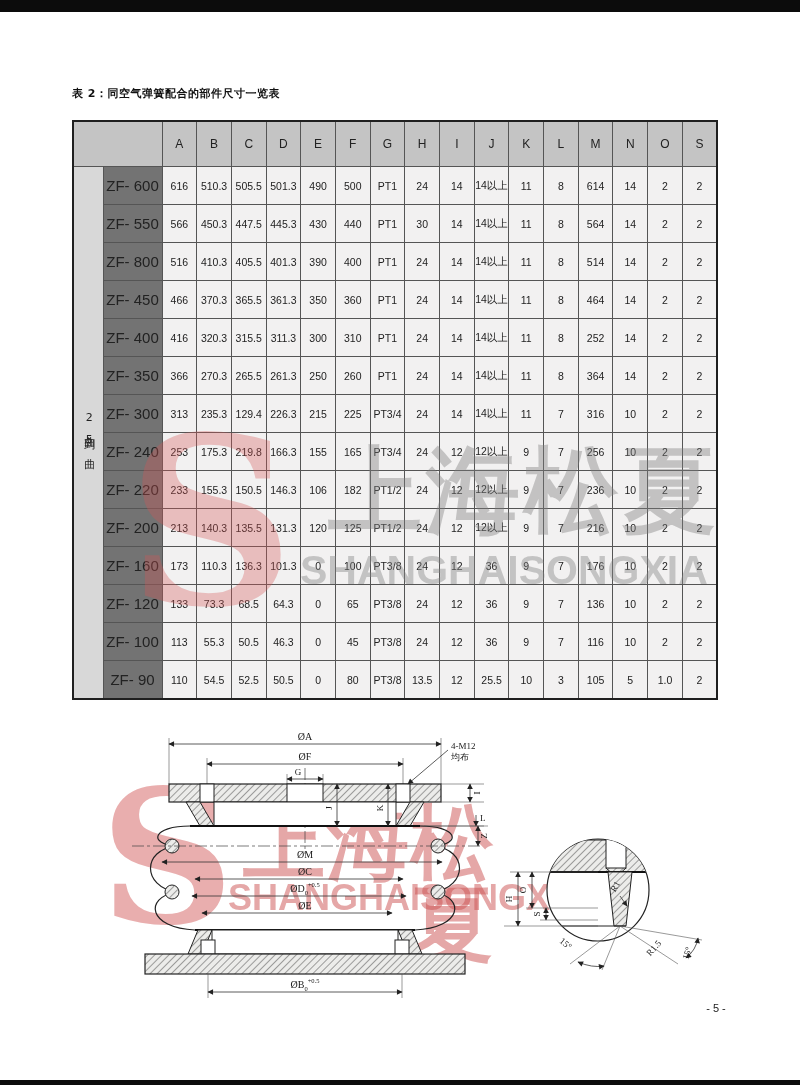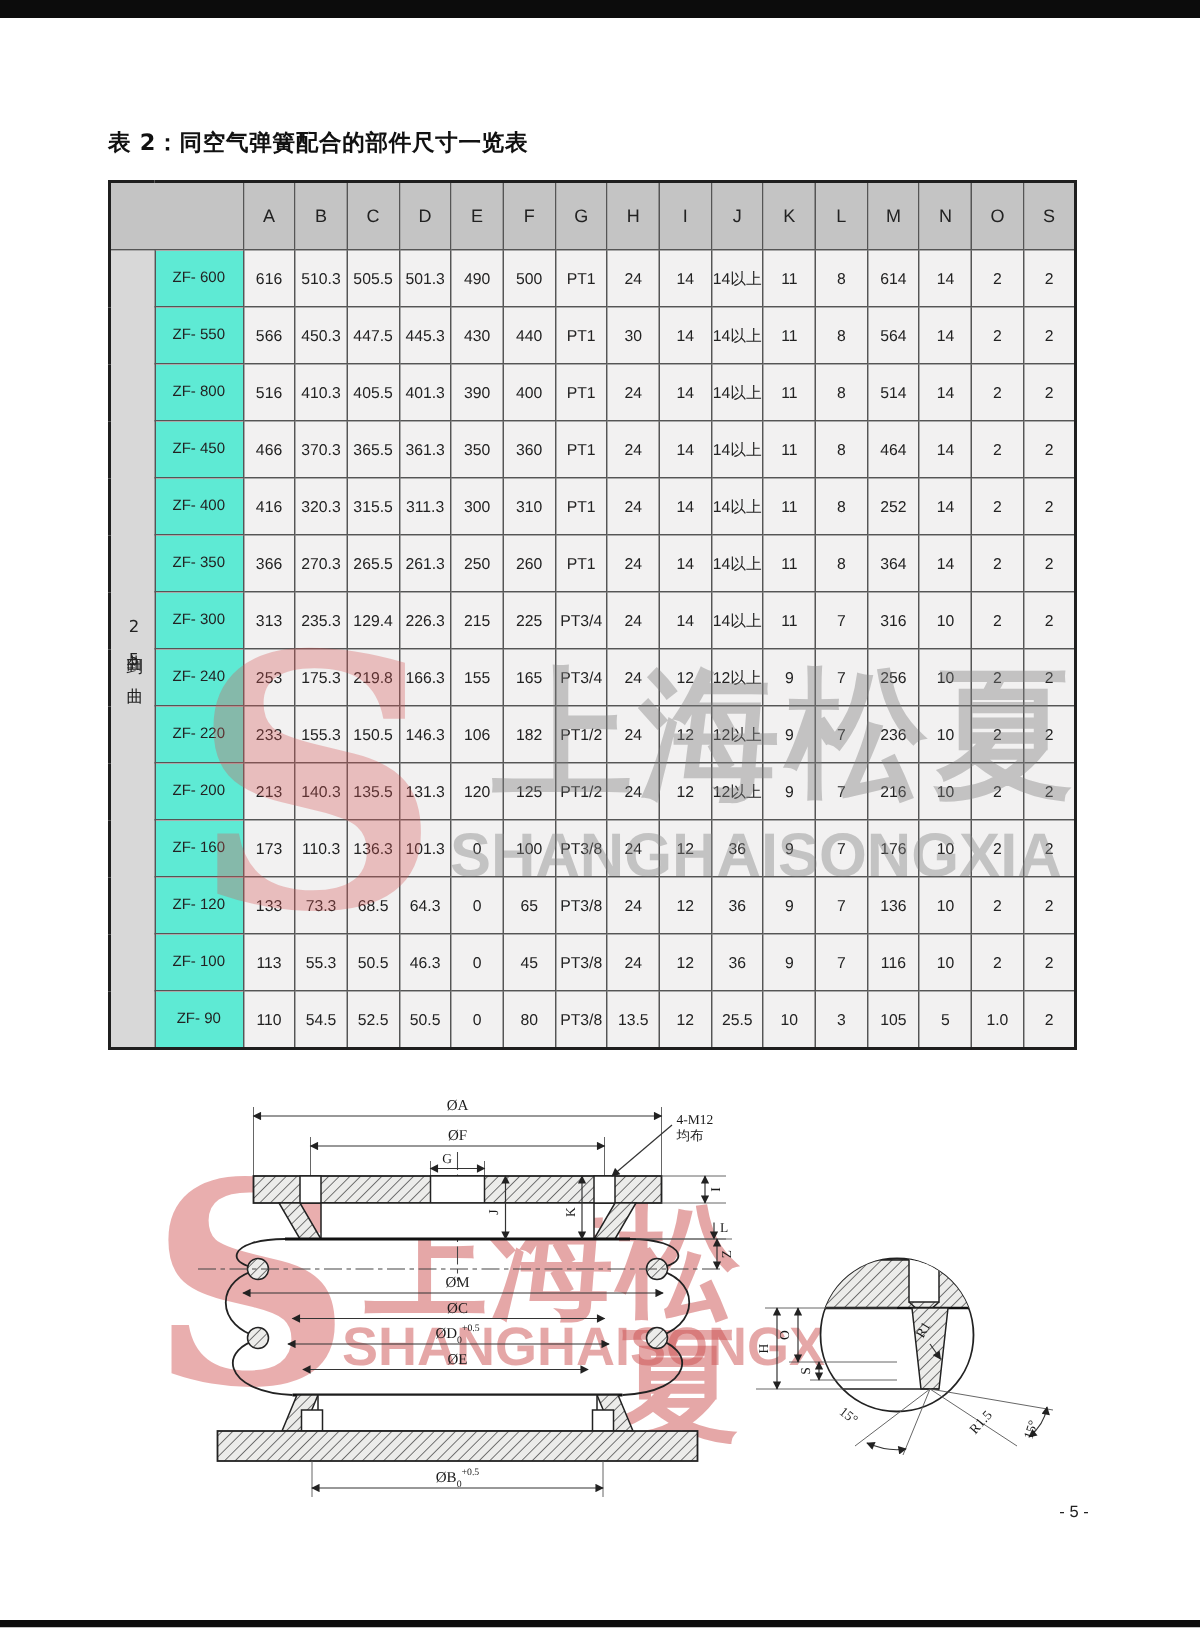--- a/index.html
+++ b/index.html
@@ -3,38 +3,38 @@
 <meta charset="utf-8">
 <style>
   html,body{margin:0;padding:0;}
   body{
     width:800px;height:1085px;position:relative;background:#ffffff;
     font-family:"Liberation Sans",sans-serif;color:#111;overflow:hidden;
   }
   .top-bar{position:absolute;left:0;top:0;width:800px;height:12px;background:#0c0c0c;}
   .bottom-bar{position:absolute;left:0;top:1080px;width:800px;height:5px;background:#0c0c0c;}
   .doc-title{
-    position:absolute;left:72px;top:86px;font-size:15px;font-weight:bold;
+    position:absolute;left:72px;top:86px;font-size:11px;font-weight:bold;
     letter-spacing:0.5px;color:#111;font-family:"DejaVu Sans",sans-serif;
   }
   
   .table-wrap{position:absolute;left:72px;top:120px;width:646px;}
   table.spec{border-collapse:collapse;table-layout:fixed;width:646px;border:2px solid #1f1f1f;}
   table.spec th,table.spec td{
     border:1px solid #555;text-align:center;vertical-align:middle;
     font-weight:normal;padding:0;white-space:nowrap;overflow:hidden;
   }
   table.spec th{height:44px;background:#c4c4c4;font-size:12px;color:#222;}
   th.corner{background:#c4c4c4;}
   td.group-cell{background:#d8d8d8;width:30px;font-size:11px;}
   .vertical-text{
     writing-mode:vertical-lr;text-orientation:upright;letter-spacing:3px;
     font-family:"DejaVu Sans",sans-serif;color:#222;
   }
-  td.model-cell{background:#5eead4;font-size:10px;height:37px;color:#222;}
+  td.model-cell{background:#737373;font-size:15px;height:37px;color:#222;}
   td.data-cell{background:#f2f1f1;font-size:10.5px;color:#222;}
   
   .wm{pointer-events:none;position:absolute;}
   .wm-table{left:72px;top:122px;width:646px;height:564px;overflow:hidden;}
   .wm-logo{
     position:absolute;font-family:"DejaVu Serif",serif;font-weight:bold;line-height:1;
   }
   .wm-cn{
     position:absolute;text-align:right;font-weight:bold;line-height:1;
     font-family:"DejaVu Sans",sans-serif;letter-spacing:4px;

